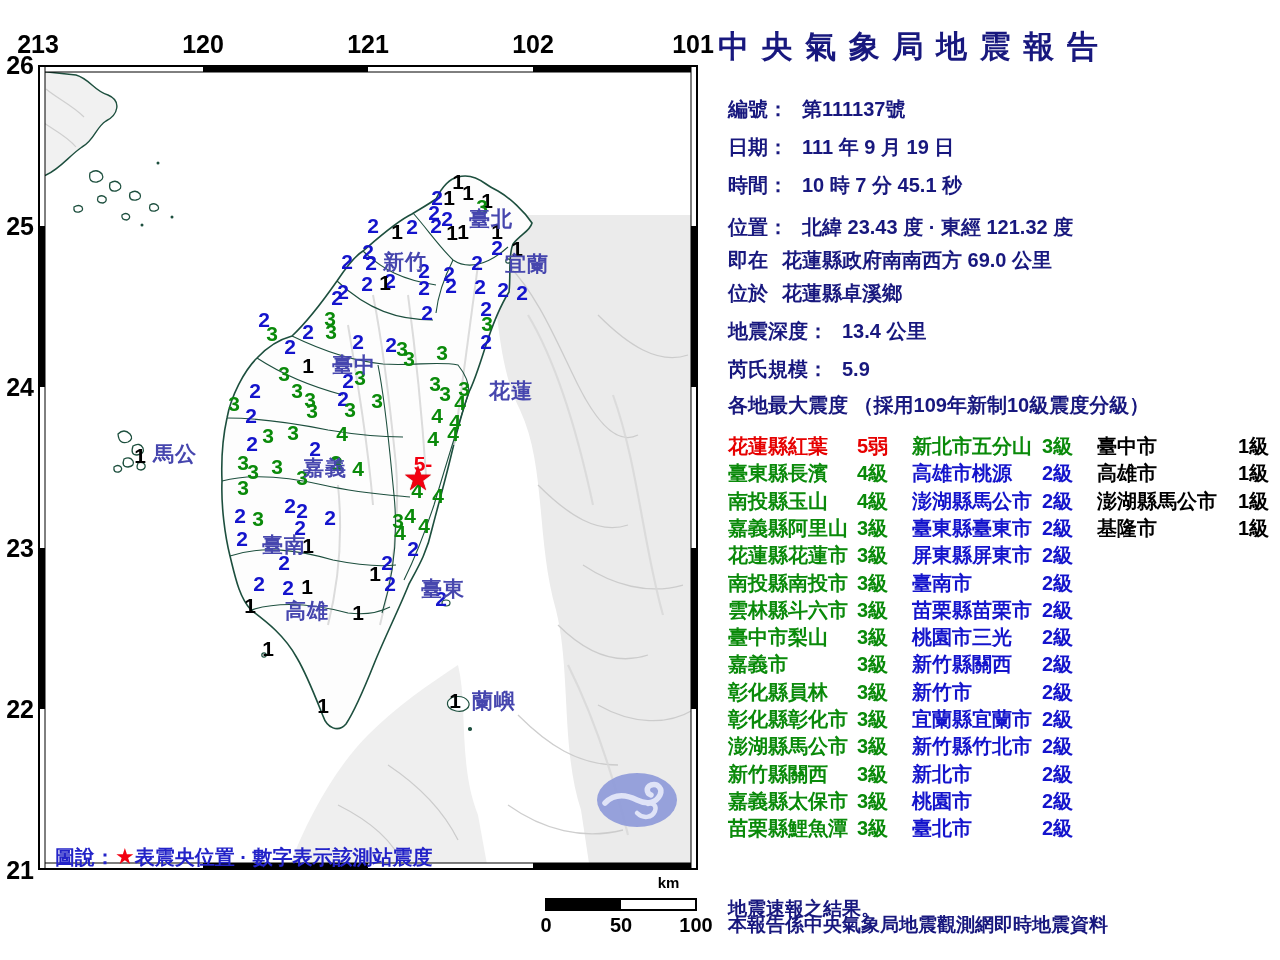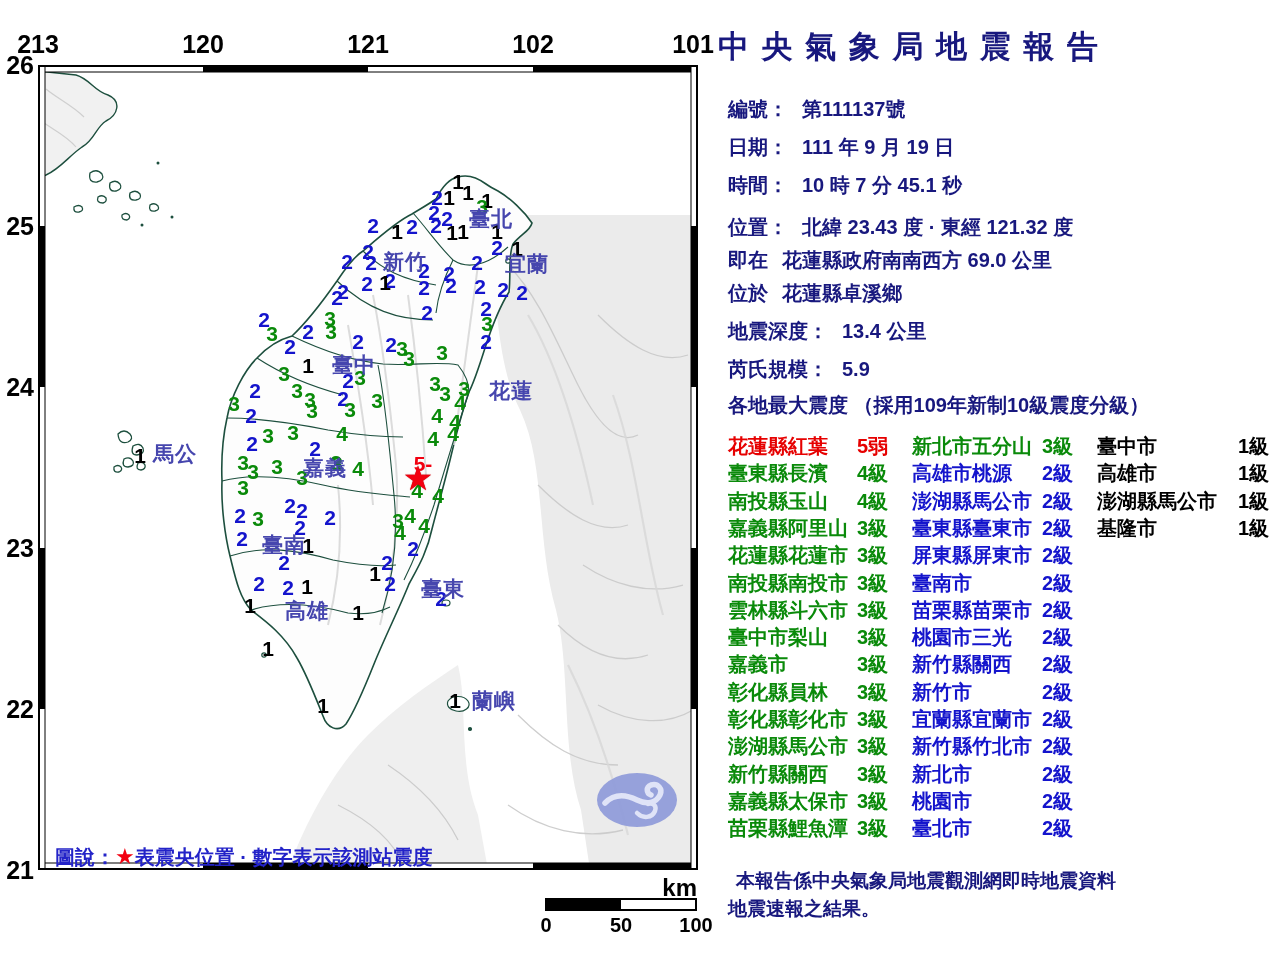--- a/index.html
+++ b/index.html
@@ -24,21 +24,21 @@
   .info-line .lbl{margin-right:14px;}
   #intensity-heading{position:absolute;left:728px;top:392px;font-size:20px;font-weight:bold;color:#18187e;white-space:nowrap;}
   #intensity-table{position:absolute;left:728px;top:433px;width:552px;height:420px;}
   .irow{position:absolute;height:27px;font-size:20px;font-weight:bold;white-space:nowrap;}
   .irow .nm{position:absolute;left:0;}
   .irow .lv{position:absolute;}
   .footer-line{position:absolute;left:728px;font-size:19px;font-weight:bold;color:#18187e;white-space:nowrap;}
   
   #map-legend{position:absolute;left:55px;top:844px;font-size:20px;font-weight:bold;color:#2323c8;white-space:nowrap;}
   #legend-star{color:#f20010;font-size:22px;}
-  #km-label{position:absolute;left:640px;top:874px;width:57px;text-align:right;font-size:24px;font-weight:bold;color:#000;}
+  #km-label{position:absolute;left:640px;top:874px;width:57px;text-align:center;font-size:15px;font-weight:bold;color:#000;}
   #scale-bar{position:absolute;left:545px;top:898px;width:152px;height:13px;border:2px solid #000;box-sizing:border-box;background:#fff;}
   #scale-bar-fill{width:50%;height:100%;background:#000;}
   .scale-tick{position:absolute;top:914px;transform:translateX(-50%);font-size:20px;font-weight:bold;color:#000;}
 </style>
 </head>
 <body>
 
 <div id="map-panel">
   <svg id="map-svg" width="660" height="805" viewBox="0 0 660 805">
 
@@ -445,21 +445,21 @@
     </div>
     <div class="irow" style="top: 54.6px; left: 369px; color: rgb(0, 0, 0);">
       <span class="nm">澎湖縣馬公市</span>
       <span class="lv" style="left: 141px;">1級</span>
     </div>
     <div class="irow" style="top: 81.9px; left: 369px; color: rgb(0, 0, 0);">
       <span class="nm">基隆市</span>
       <span class="lv" style="left: 141px;">1級</span>
     </div>
   </div>
-<div class="footer-line" style="top:868px;margin-left:8px;">本報告係中央氣象局地震觀測網即時地震資料</div>
+<div class="footer-line" style="top:912px;">本報告係中央氣象局地震觀測網即時地震資料</div>
 <div class="footer-line" style="top:896px;">地震速報之結果。</div>
 
 <div id="map-legend">
   <span>圖說：</span><span id="legend-star">★</span><span>表震央位置 · 數字表示該測站震度</span>
 </div>
 <div id="km-label">km</div>
 <div id="scale-bar">
     <div id="scale-bar-fill"></div>
   </div>
 <div class="scale-tick" style="left:546px;">0</div>

